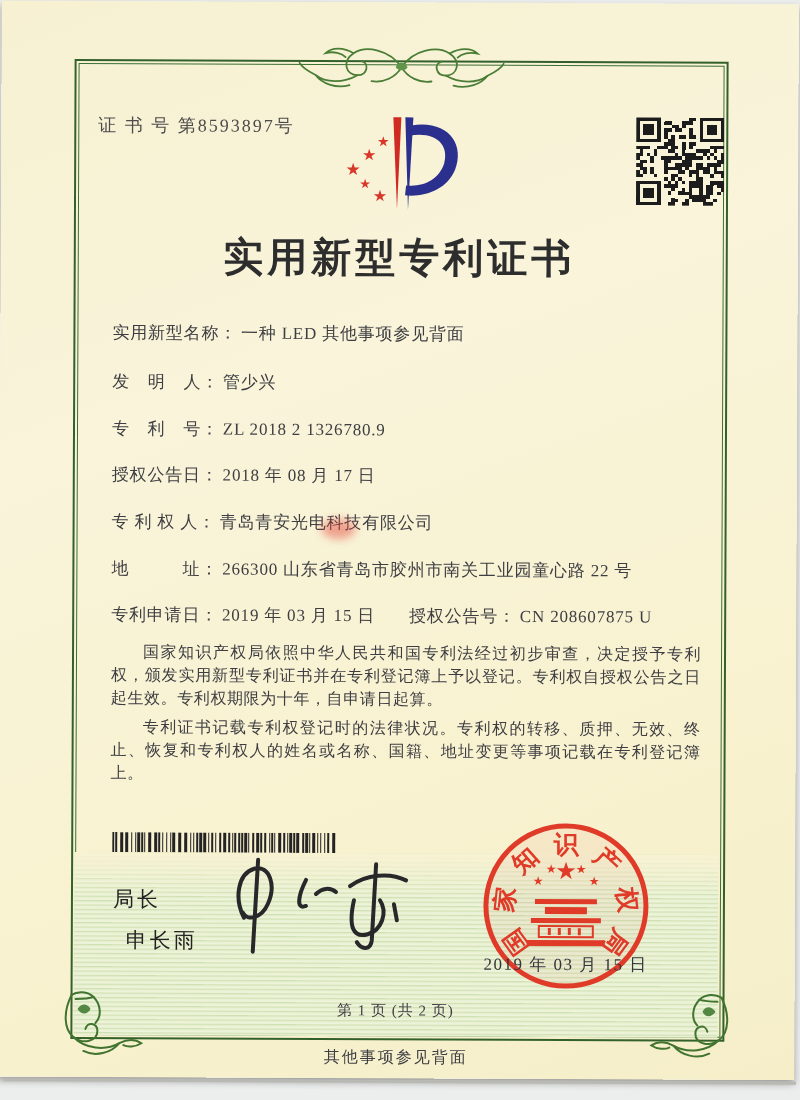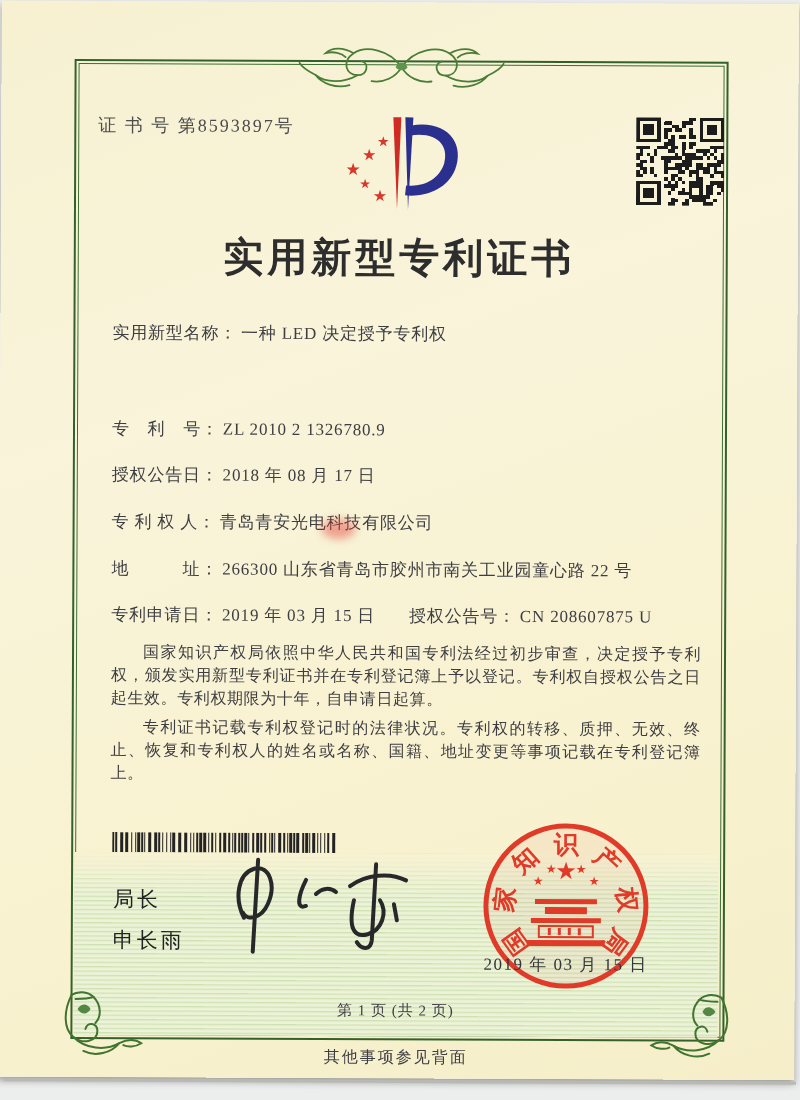--- a/index.html
+++ b/index.html
@@ -25,21 +25,21 @@
   .pair2{margin-left:34px;}
   .notice{position:absolute;left:112px;top:639px;width:590px;font-size:16px;line-height:23px;
     color:#3e3e42;text-align:justify;letter-spacing:0.6px;}
   .notice p{margin:0;text-indent:2em;}
   .notice p + p{margin-top:6px;}
   .smudge{position:absolute;left:322px;top:517px;width:34px;height:20px;border-radius:50%;
     background:rgba(225,60,50,0.45);filter:blur(4px);}
   .barcode{position:absolute;left:114px;top:831px;width:228px;height:20px;}
   .director{position:absolute;left:115px;top:884px;font-size:21px;color:#222;
     font-family:"Liberation Sans","DejaVu Sans",sans-serif;letter-spacing:3px;}
-  .director div+div{margin-top:13px;}
+  .director div+div{margin-top:13px;margin-left:13px;}
   .signature{position:absolute;left:212px;top:852px;width:215px;height:110px;}
   .seal{position:absolute;left:468px;top:806px;width:200px;height:200px;}
   .sealdate{position:absolute;left:468px;top:950px;width:200px;text-align:center;
     font-size:17px;color:#33333b;letter-spacing:1.5px;}
   .pageno{position:absolute;left:73px;top:999px;width:650px;text-align:center;
     font-size:15px;color:#3e3e42;letter-spacing:1px;}
   .backnote{position:absolute;left:0;top:1045px;width:100%;text-align:center;
     font-size:16px;color:#3e3e42;letter-spacing:2px;}
   .logo{position:absolute;left:336px;top:111px;width:142px;height:100px;}
   .qr{position:absolute;left:635px;top:114px;width:88px;height:88px;}
@@ -306,24 +306,27 @@
         <rect x="19" y="1" width="5" height="5" fill="#f8f3d6"></rect>
         <rect x="20" y="2" width="3" height="3" fill="#1c1c1c"></rect>
         <rect x="0" y="18" width="7" height="7" fill="#1c1c1c"></rect>
         <rect x="1" y="19" width="5" height="5" fill="#f8f3d6"></rect>
         <rect x="2" y="20" width="3" height="3" fill="#1c1c1c"></rect>
       </svg>
 
     <div class="title">实用新型专利证书</div>
 
     <div class="row r1">
-      <span class="lab">实用新型名称：</span><span>一种 LED 决定授予专利权</span>
+      <span class="lab">实用新型名称：</span><span>一种 LED 其他事项参见背面</span>
+    </div>
+    <div class="row r2">
+      <span class="lab">发　明　人：</span><span>管少兴</span>
     </div>
     <div class="row r3">
-      <span class="lab">专　利　号：</span><span>ZL 2010 2 1326780.9</span>
+      <span class="lab">专　利　号：</span><span>ZL 2018 2 1326780.9</span>
     </div>
     <div class="row r4">
       <span class="lab">授权公告日：</span><span>2018 年 08 月 17 日</span>
     </div>
     <div class="row r5">
       <span class="lab">专 利 权 人：</span><span>青岛青安光电科技有限公司</span>
     </div>
     <div class="smudge"></div>
     <div class="row r6">
       <span class="lab">地　　　址：</span><span>266300 山东省青岛市胶州市南关工业园童心路 22 号</span>

